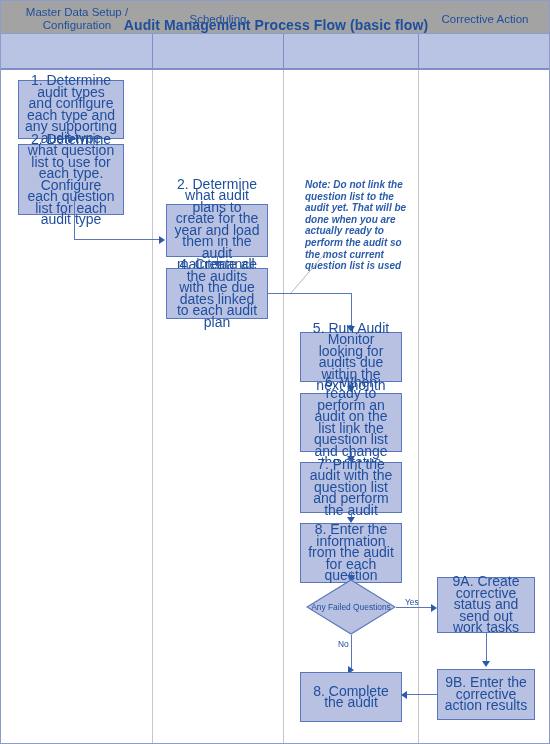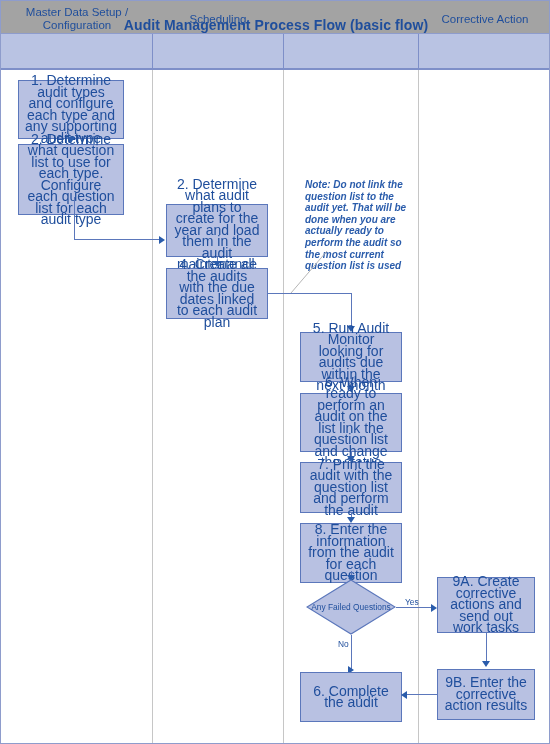--- a/index.html
+++ b/index.html
@@ -269,25 +269,25 @@
   <div class="conn-h" style="left:395px; top:606px; width:37px;"></div>
   <div class="arrow-right" style="left:430px; top:603px;"></div>
   <div class="edge-label" style="left:404px; top:596px;">Yes</div>
 
   <div class="conn-v" style="left:350px; top:634px; height:34px;"></div>
   <div class="conn-h" style="left:350px; top:668px; width:0px;"></div>
   <div class="arrow-right" style="left:347px; top:665px;"></div>
   <div class="edge-label" style="left:337px; top:638px;">No</div>
 
   <div class="node" style="left:299px; top:671px; width:102px; height:50px;">
-    <span class="node-text">6. Complete the audit</span>
+    <span class="node-text">8. Complete the audit</span>
   </div>
 
   <div class="node" style="left:436px; top:576px; width:98px; height:56px;">
-    <span class="node-text">9A. Create corrective actions and send out work tasks</span>
+    <span class="node-text">9A. Create corrective status and send out work tasks</span>
   </div>
 
   <div class="conn-v" style="left:485px; top:632px; height:31px;"></div>
   <div class="arrow-down" style="left:481px; top:660px;"></div>
 
   <div class="node" style="left:436px; top:668px; width:98px; height:51px;">
     <span class="node-text">9B. Enter the corrective action results</span>
   </div>
 
   <div class="conn-h" style="left:404px; top:693px; width:32px;"></div>

